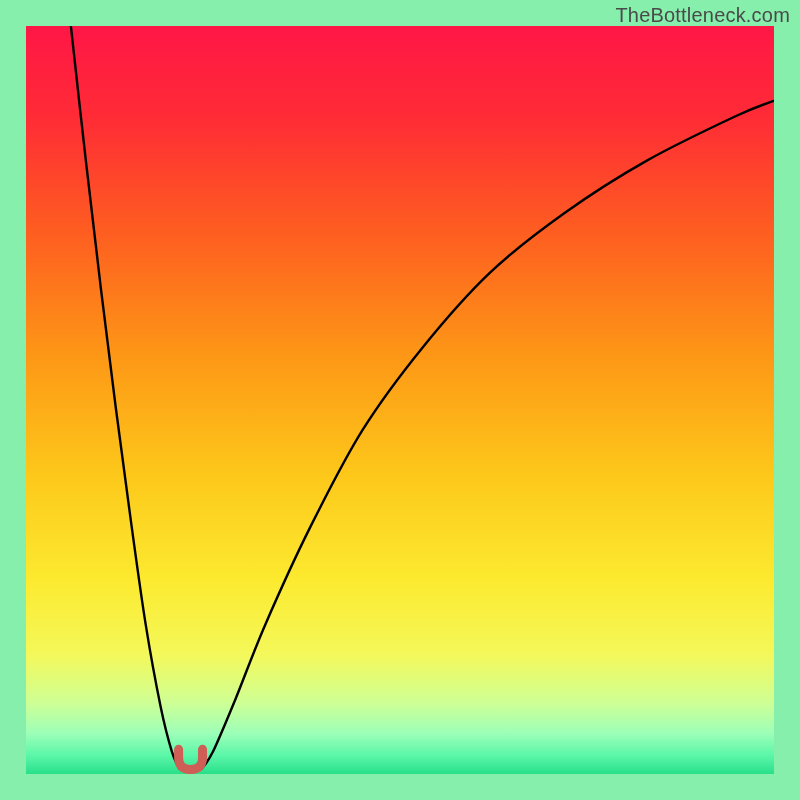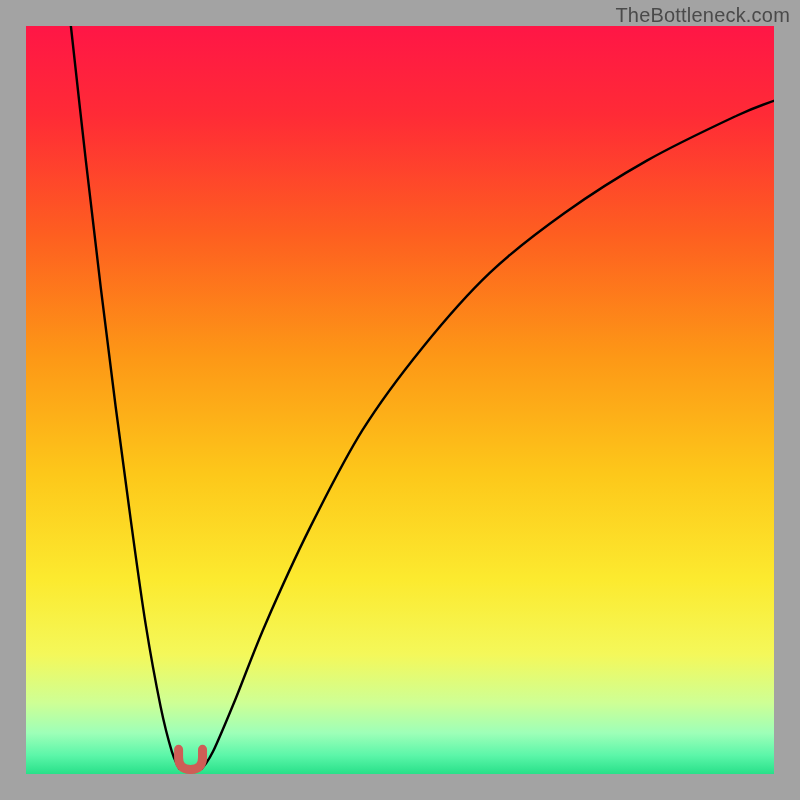--- a/index.html
+++ b/index.html
@@ -8,21 +8,21 @@
     width: 800px;
     height: 800px;
     overflow: hidden;
     background: #000;
     font-family: Arial, Helvetica, sans-serif;
   }
   .frame {
     position: absolute;
     left: 0; top: 0;
     width: 800px; height: 800px;
-    background: #a3a3a3;
+    background: #86efac;
   }
   .plot {
     position: absolute;
     left: 26px;
     top: 26px;
     width: 748px;
     height: 748px;
     overflow: hidden;
   }
   .watermark {

